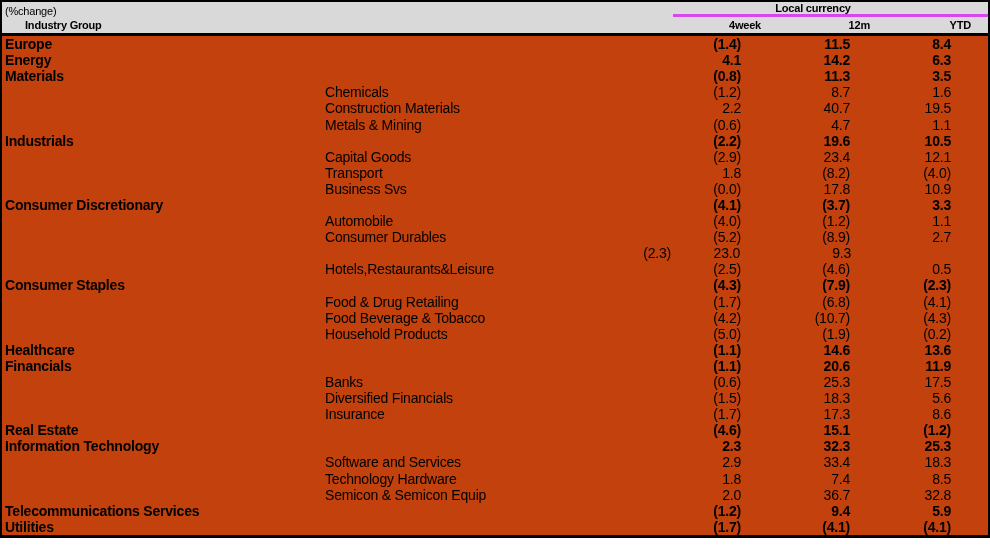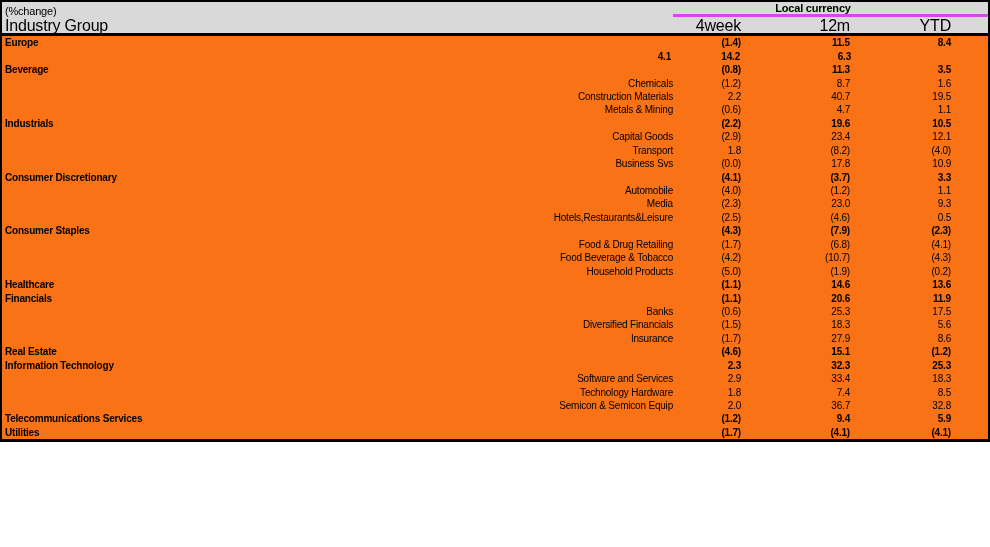--- a/index.html
+++ b/index.html
@@ -1,37 +1,37 @@
 <!DOCTYPE html>
 <html><head>
 <meta charset="utf-8">
 <style>
   html,body{margin:0;padding:0;background:#fff;}
   .table{
-    width:990px;height:442px;box-sizing:border-box;
+    width:990px;height:538px;box-sizing:border-box;
     border:2px solid #000;border-bottom-width:3px;
     font-family:"Liberation Sans",sans-serif;color:#000;
-    display:flex;flex-direction:column;background:#f97316;
+    display:flex;flex-direction:column;background:#c2410c;
     letter-spacing:-0.2px;
   }
   .hdr{background:#d9d9d9;}
   .hdr1{height:15px;display:grid;grid-template-columns:671px 1fr;align-items:center;}
   .hdr1 .pct{font-size:11px;padding-left:3px;}
   .hdr1 .group{
     height:100%;box-sizing:border-box;border-bottom:5px solid #d946ef;
     display:flex;align-items:center;justify-content:center;
     padding-right:35px;font-weight:bold;font-size:11px;
   }
-  .hdr2{height:16px;display:grid;grid-template-columns:671px 70px 110px 100px 35px;align-items:center;font-weight:normal;font-size:16px;}
+  .hdr2{height:16px;display:grid;grid-template-columns:671px 70px 110px 100px 35px;align-items:center;font-weight:bold;font-size:11px;padding-left:20px;}
   .hdr2 .lbl{padding-left:3px;}
   .sep{height:3px;background:#000;flex:0 0 auto;}
   .rows{flex:1;display:flex;flex-direction:column;}
-  .row{flex:1;display:grid;grid-template-columns:671px 70px 110px 100px 35px;align-items:center;font-size:10px;}
+  .row{flex:1;display:grid;grid-template-columns:671px 70px 110px 100px 35px;align-items:center;font-size:14px;}
   .row .lbl{padding-left:3px;white-space:nowrap;}
-  .row.sub .lbl{padding-left:323px;text-align:right;}
+  .row.sub .lbl{padding-left:323px;}
   .row.bold{font-weight:bold;}
   .num{text-align:right;white-space:nowrap;}
   .num.c1{padding-right:2px;text-align:right;}
   .num.c2{padding-right:3px;}
   .num.c3{padding-right:2px;}
 </style>
 </head>
 <body>
 
 <div class="table">
@@ -55,27 +55,28 @@
 
   <div class="rows" id="rows">
       <div class="row bold">
     <div class="lbl">Europe</div>
     <div class="num c1">(1.4)</div>
     <div class="num c2">11.5</div>
     <div class="num c3">8.4</div>
     <div></div>
   </div>
       <div class="row bold">
+    <div class="lbl">Energy</div>
     <div class="num c1">4.1</div>
     <div class="num c2">14.2</div>
     <div class="num c3">6.3</div>
     <div></div>
   </div>
       <div class="row bold">
-    <div class="lbl">Beverage</div>
+    <div class="lbl">Materials</div>
     <div class="num c1">(0.8)</div>
     <div class="num c2">11.3</div>
     <div class="num c3">3.5</div>
     <div></div>
   </div>
       <div class="row sub">
     <div class="lbl">Chemicals</div>
     <div class="num c1">(1.2)</div>
     <div class="num c2">8.7</div>
     <div class="num c3">1.6</div>
@@ -131,21 +132,27 @@
     <div></div>
   </div>
       <div class="row sub">
     <div class="lbl">Automobile</div>
     <div class="num c1">(4.0)</div>
     <div class="num c2">(1.2)</div>
     <div class="num c3">1.1</div>
     <div></div>
   </div>
       <div class="row sub">
-    <div class="lbl">Media</div>
+    <div class="lbl">Consumer Durables</div>
+    <div class="num c1">(5.2)</div>
+    <div class="num c2">(8.9)</div>
+    <div class="num c3">2.7</div>
+    <div></div>
+  </div>
+      <div class="row sub">
     <div class="num c1">(2.3)</div>
     <div class="num c2">23.0</div>
     <div class="num c3">9.3</div>
     <div></div>
   </div>
       <div class="row sub">
     <div class="lbl">Hotels,Restaurants&amp;Leisure</div>
     <div class="num c1">(2.5)</div>
     <div class="num c2">(4.6)</div>
     <div class="num c3">0.5</div>
@@ -203,21 +210,21 @@
       <div class="row sub">
     <div class="lbl">Diversified Financials</div>
     <div class="num c1">(1.5)</div>
     <div class="num c2">18.3</div>
     <div class="num c3">5.6</div>
     <div></div>
   </div>
       <div class="row sub">
     <div class="lbl">Insurance</div>
     <div class="num c1">(1.7)</div>
-    <div class="num c2">27.9</div>
+    <div class="num c2">17.3</div>
     <div class="num c3">8.6</div>
     <div></div>
   </div>
       <div class="row bold">
     <div class="lbl">Real Estate</div>
     <div class="num c1">(4.6)</div>
     <div class="num c2">15.1</div>
     <div class="num c3">(1.2)</div>
     <div></div>
   </div>

